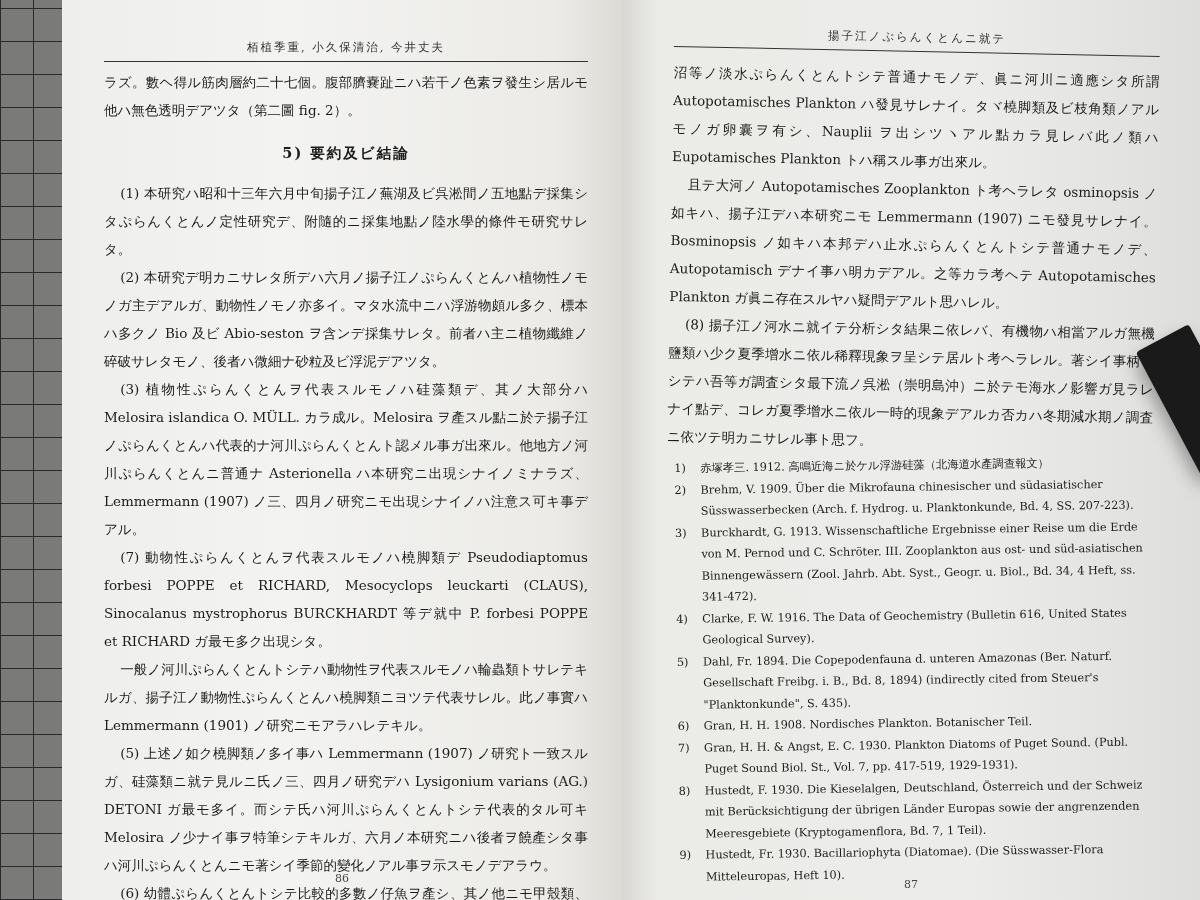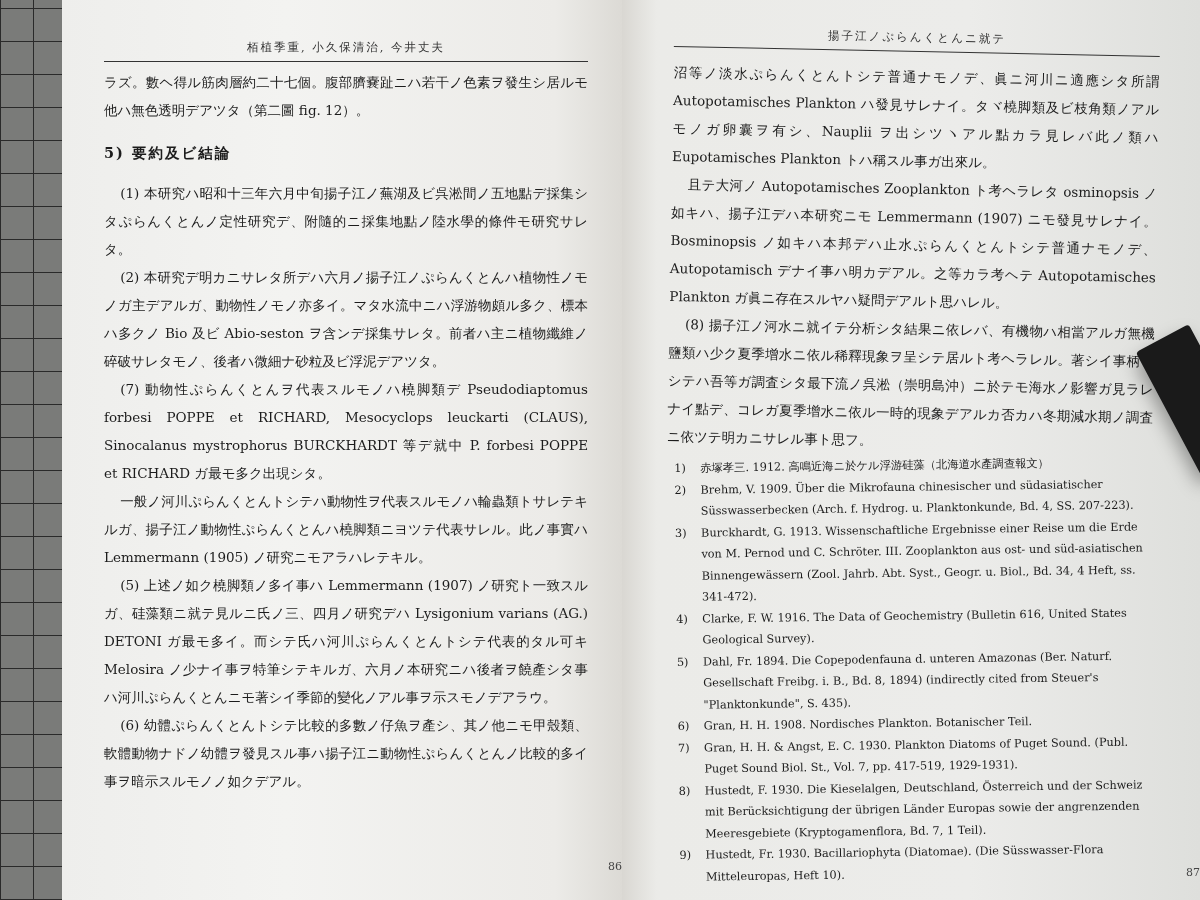--- a/index.html
+++ b/index.html
@@ -34,52 +34,53 @@
   .running-head {
     text-align:center; font-size:11.5px; letter-spacing:2px; color:#333;
     padding-bottom:6px; border-bottom:1.5px solid #333; margin-bottom:6px;
   }
   .page-right .running-head { transform:rotate(1.2deg); }
   .para {
     font-size:13.5px; line-height:28px; margin:0; text-align:justify;
   }
   .para.indent { text-indent:1.2em; }
   .section-title {
-    font-size:14.5px; font-weight:bold; margin:20px 0 16px;
+    text-align:center; font-size:14.5px; font-weight:bold; margin:20px 0 16px;
     letter-spacing:2px;
   }
   .right-body { transform:rotate(1.1deg); transform-origin:left top; }
   .refs { margin-top:8px; transform:rotate(-0.8deg); transform-origin:left top; }
   .ref { display:flex; font-size:11.3px; line-height:21.5px; }
   .ref-num { width:26px; flex:none; }
   .ref-text { flex:1; }
   .page-number {
-    position:absolute; bottom:0; left:0; right:0; text-align:right;
-    font-size:11px; color:#444;
+    position:absolute; bottom:0; left:0; right:0; text-align:center;
+    font-size:11px; color:#444;margin-top:12px;
   }
   .page-left .page-number { top:905px; }
   .pencil-shadow {
     position:absolute; left:1165px; top:330px; width:60px; height:140px;
     background:#1a1a1a; transform:rotate(-28deg); border-radius:4px;
     box-shadow: -6px 8px 18px rgba(0,0,0,0.35);
   }
 </style>
 </head>
 <body>
 
 <div class="grid-mat"></div>
 
 <div class="page page-left">
   <div class="running-head">栢植季重,  小久保清治,  今井丈夫</div>
-  <p class="para">ラズ。數ヘ得ル筋肉層約二十七個。腹部臍嚢趾ニハ若干ノ色素ヲ發生シ居ルモ他ハ無色透明デアツタ（第二圖 fig. 12）。</p>
+  <p class="para">ラズ。數ヘ得ル筋肉層約二十七個。腹部臍嚢趾ニハ若干ノ色素ヲ發生シ居ルモ他ハ無色透明デアツタ（第二圖 fig. 2）。</p>
   <div class="section-title">5)  要約及ビ結論</div>
   <p class="para indent">(1) 本研究ハ昭和十三年六月中旬揚子江ノ蕪湖及ビ呉淞間ノ五地點デ採集シタぷらんくとんノ定性研究デ、附隨的ニ採集地點ノ陸水學的條件モ研究サレタ。</p>
   <p class="para indent">(2) 本研究デ明カニサレタ所デハ六月ノ揚子江ノぷらんくとんハ植物性ノモノガ主デアルガ、動物性ノモノ亦多イ。マタ水流中ニハ浮游物頗ル多ク、標本ハ多クノ Bio 及ビ Abio-seston ヲ含ンデ採集サレタ。前者ハ主ニ植物纖維ノ碎破サレタモノ、後者ハ微細ナ砂粒及ビ浮泥デアツタ。</p>
+  <p class="para indent">(3) 植物性ぷらんくとんヲ代表スルモノハ硅藻類デ、其ノ大部分ハ Melosira islandica O. MÜLL. カラ成ル。Melosira ヲ產スル點ニ於テ揚子江ノぷらんくとんハ代表的ナ河川ぷらんくとんト認メル事ガ出來ル。他地方ノ河川ぷらんくとんニ普通ナ Asterionella ハ本研究ニ出現シナイノミナラズ、Lemmermann (1907) ノ三、四月ノ研究ニモ出現シナイノハ注意ス可キ事デアル。</p>
   <p class="para indent">(7) 動物性ぷらんくとんヲ代表スルモノハ橈脚類デ Pseudodiaptomus forbesi POPPE et RICHARD, Mesocyclops leuckarti (CLAUS), Sinocalanus mystrophorus BURCKHARDT 等デ就中 P. forbesi POPPE et RICHARD ガ最モ多ク出現シタ。</p>
-  <p class="para indent">一般ノ河川ぷらんくとんトシテハ動物性ヲ代表スルモノハ輪蟲類トサレテキルガ、揚子江ノ動物性ぷらんくとんハ橈脚類ニヨツテ代表サレル。此ノ事實ハ Lemmermann (1905) ノ研究ニモアラハレテキル。</p>
+  <p class="para indent">一般ノ河川ぷらんくとんトシテハ動物性ヲ代表スルモノハ輪蟲類トサレテキルガ、揚子江ノ動物性ぷらんくとんハ橈脚類ニヨツテ代表サレル。此ノ事實ハ Lemmermann (1901) ノ研究ニモアラハレテキル。</p>
   <p class="para indent">(5) 上述ノ如ク橈脚類ノ多イ事ハ Lemmermann (1907) ノ研究ト一致スルガ、硅藻類ニ就テ見ルニ氏ノ三、四月ノ研究デハ Lysigonium varians (AG.) DETONI ガ最モ多イ。而シテ氏ハ河川ぷらんくとんトシテ代表的タル可キ Melosira ノ少ナイ事ヲ特筆シテキルガ、六月ノ本研究ニハ後者ヲ饒產シタ事ハ河川ぷらんくとんニモ著シイ季節的變化ノアル事ヲ示スモノデアラウ。</p>
   <p class="para indent">(6) 幼體ぷらんくとんトシテ比較的多數ノ仔魚ヲ產シ、其ノ他ニモ甲殼類、軟體動物ナドノ幼體ヲ發見スル事ハ揚子江ニ動物性ぷらんくとんノ比較的多イ事ヲ暗示スルモノノ如クデアル。</p>
 
   <div class="page-number" style="bottom:auto; top:860px;">86</div>
 </div>
 
 <div class="page page-right">
   <div class="running-head">揚子江ノぷらんくとんニ就テ</div>
   <div class="right-body">
     <p class="para">沼等ノ淡水ぷらんくとんトシテ普通ナモノデ、眞ニ河川ニ適應シタ所謂 Autopotamisches Plankton ハ發見サレナイ。タヾ橈脚類及ビ枝角類ノアルモノガ卵囊ヲ有シ、Nauplii ヲ出シツヽアル點カラ見レバ此ノ類ハ Eupotamisches Plankton トハ稱スル事ガ出來ル。</p>

